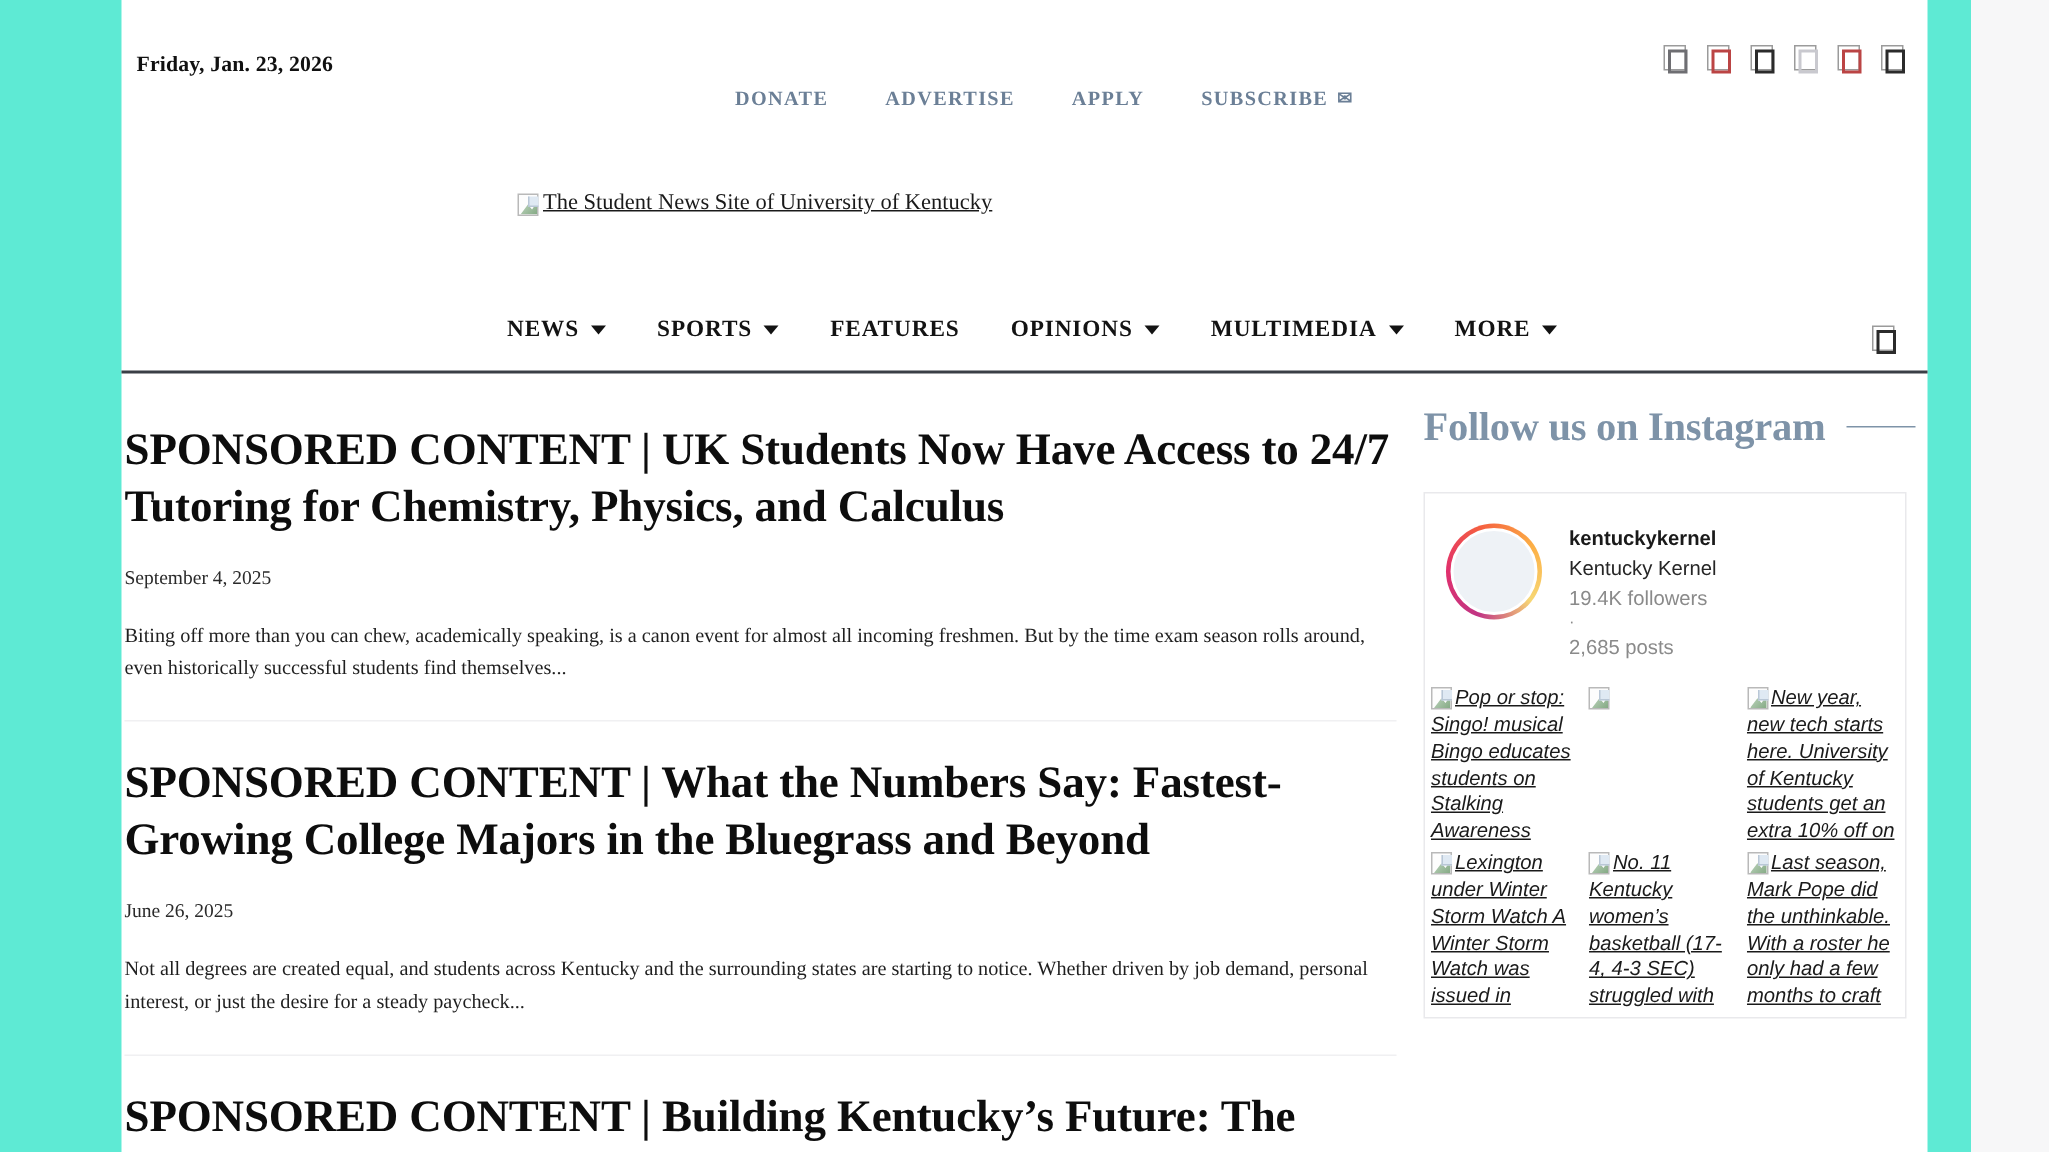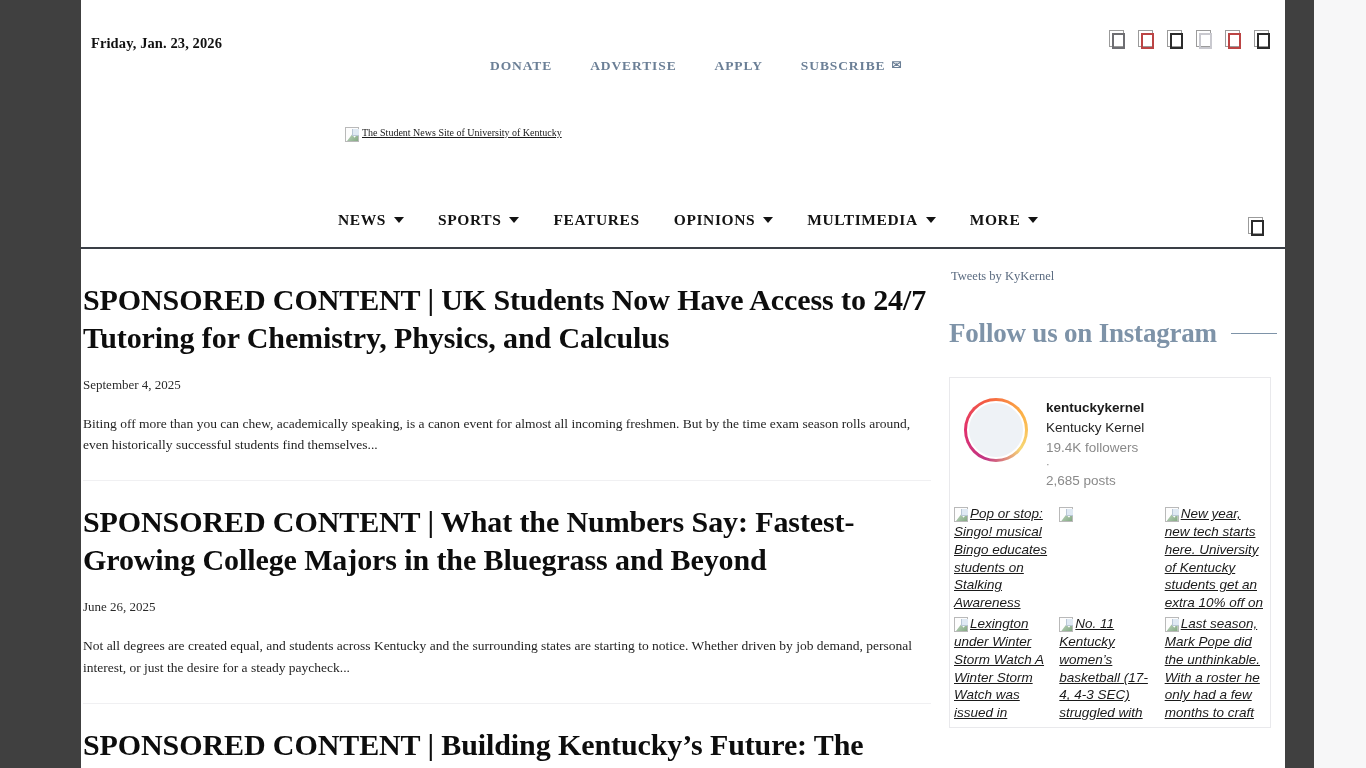--- a/index.html
+++ b/index.html
@@ -8,21 +8,21 @@
     width: 1366px; height: 768px;
     overflow: hidden;
     background: #f7f7f8;
     font-family: "Liberation Serif", serif;
   }
 
   #page {
     position: relative;
     width: 1314px;
     height: 768px;
-    background: #404040;
+    background: #5eead4;
   }
 
   .container {
     position: absolute;
     left: 81px;
     top: 0;
     width: 1204px;
     min-height: 768px;
     background: #ffffff;
   }
@@ -102,24 +102,24 @@
   
   .masthead {
     position: relative;
     height: 145px;
   }
   .logo-broken {
     position: absolute;
     left: 264px;
     top: 71px;
     display: flex;
-    align-items: flex-start;
+    align-items: flex-end;
     gap: 1px;
     font-family: "Liberation Serif", serif;
-    font-size: 10px;
+    font-size: 15px;
     color: #1a1a1a;
     white-space: nowrap;
   }
   .brk-icon {
     width: 14px; height: 15px;
     position: relative;
     display: inline-block;
     border: 1px solid #b9b9b9;
     background: #fdfdfd;
     margin-right: 2px;
@@ -400,21 +400,20 @@
         </div>
 
         <div class="story">
           <a class="story-title" href="#">SPONSORED CONTENT | Building Kentucky’s Future: The Rising Interest in Educational Careers</a>
         </div>
 
       </div>
 
       <div class="side-col clip">
 
-        <div class="tweets-label">Tweets by KyKernel</div>
 
         <div class="insta-head">
           <h2>Follow us on Instagram</h2>
           <span class="insta-rule"></span>
         </div>
 
         <div class="insta-widget">
           <div class="insta-profile">
             <div class="avatar-ring">
               <div class="avatar-inner"></div>

